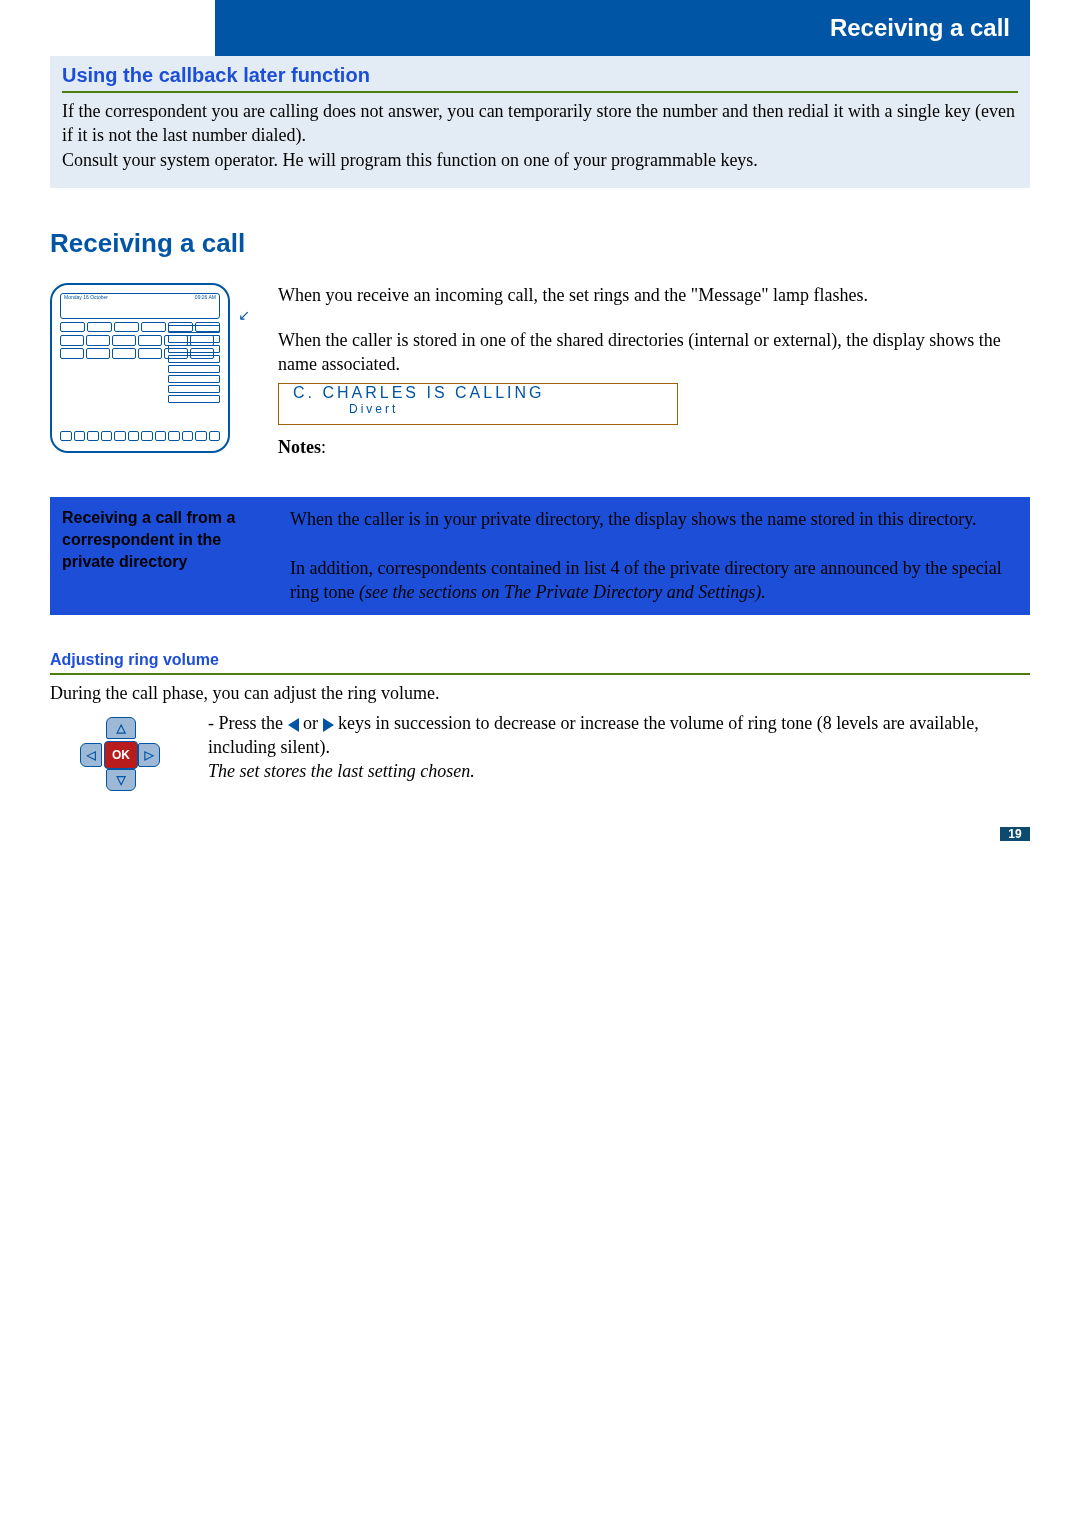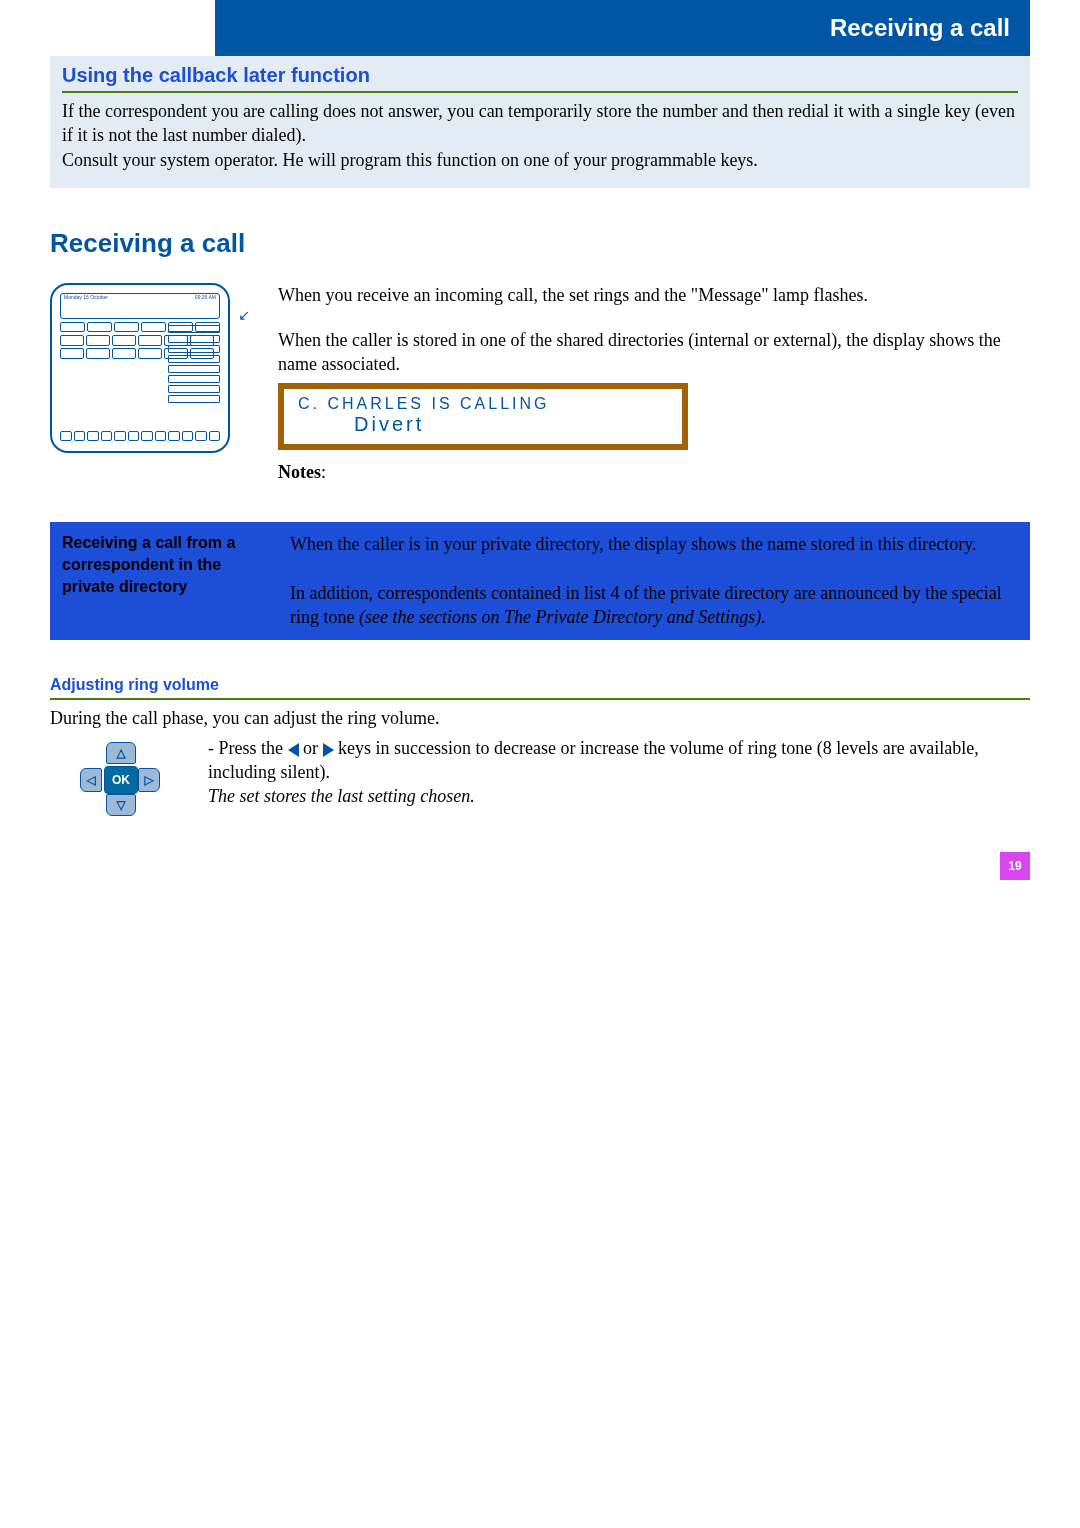--- a/index.html
+++ b/index.html
@@ -69,36 +69,36 @@
   .row .right{
     flex:1;
   }
   .sub-heading{
     font-family:Arial,Helvetica,sans-serif;
     font-weight:bold;
     font-size:16px;
     line-height:1.35;
   }
   .display-callout{
-    border:6px solid #a16207;
-    padding:6px 14px 8px 14px;
+    border:1px solid #a16207;
+    padding:0 14px 8px 14px;
     margin:6px 0 10px 0;
     width:370px;
   }
   .display-line1{
     color:#0055a4;
     font-family:Arial,Helvetica,sans-serif;
     letter-spacing:3px;
     font-size:16px;
   }
   .display-line2{
     color:#0055a4;
     font-family:Arial,Helvetica,sans-serif;
     letter-spacing:3px;
-    font-size:20px;
+    font-size:12px;
     margin-left:56px;
   }
 
   
   .phone{
     border:2px solid #0055a4;
     border-radius:18px;
     width:180px;
     height:170px;
     position:relative;
@@ -169,39 +169,39 @@
     justify-content:center;
     font-size:12px;
     color:#0055a4;
     font-family:Arial,Helvetica,sans-serif;
     font-weight:bold;
   }
   .navpad .up{    left:26px; top:0;    width:28px; height:20px; border-radius:6px 6px 2px 2px;}
   .navpad .down{  left:26px; bottom:0; width:28px; height:20px; border-radius:2px 2px 6px 6px;}
   .navpad .left{  left:0;  top:26px;   width:20px; height:22px; border-radius:6px 2px 2px 6px;}
   .navpad .right{ right:0; top:26px;   width:20px; height:22px; border-radius:2px 6px 6px 2px;}
-  .navpad .ok{    left:24px; top:24px; width:32px; height:26px; background:#0369a1; color:#fff; border-radius:4px;}
+  .navpad .ok{    left:24px; top:24px; width:32px; height:26px; background:#b91c1c; color:#fff; border-radius:4px;}
 
   .tri{
     display:inline-block;
     width:0;height:0;
     border-top:7px solid transparent;
     border-bottom:7px solid transparent;
     vertical-align:middle;
   }
   .tri.l{ border-right:11px solid #0055a4; }
   .tri.r{ border-left:11px solid #0055a4; }
 
   .shade{ background:#1d4ed8; padding:10px 12px; margin-top:14px; }
   .shade .row{ margin-top:0; }
 
   .page-number{
     width:30px;
-    height:28px;
-    background:#d946ef;
+    height:14px;
+    background:#0c4a6e;
     color:#fff;
     font-family:Arial,Helvetica,sans-serif;
     font-weight:bold;
     font-size:12px;
     display:flex;
     align-items:center;
     justify-content:center;
     margin:30px 0 0 auto;
   }
 </style>

